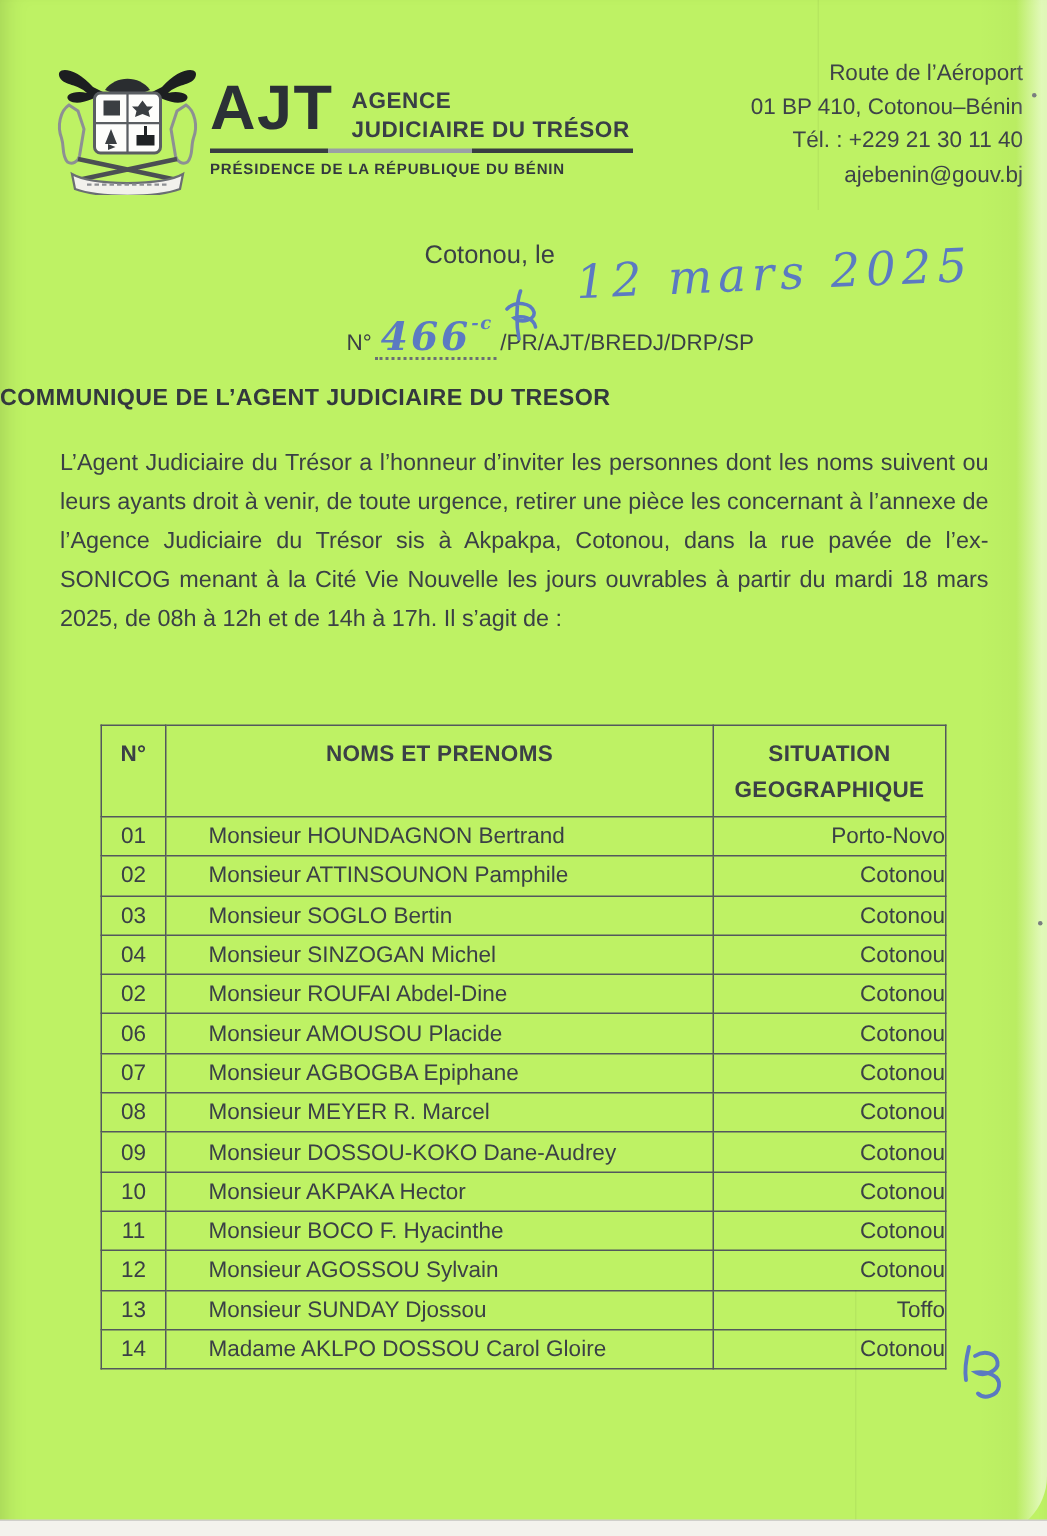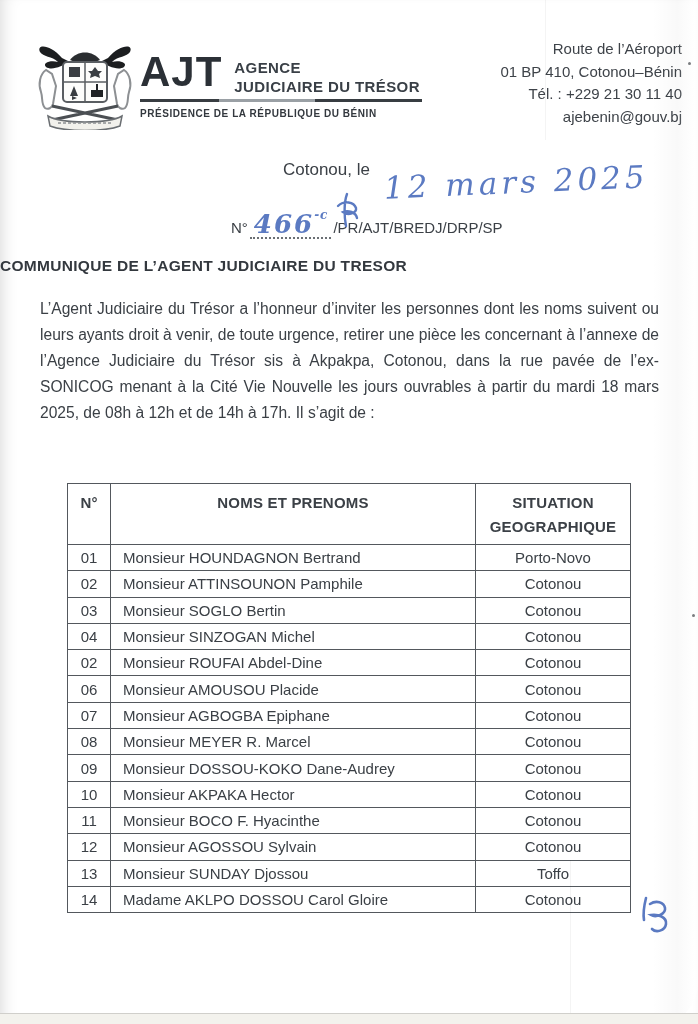--- a/index.html
+++ b/index.html
@@ -3,21 +3,21 @@
 <meta charset="utf-8">
 <style>
   html,body{margin:0;padding:0;}
   body{
     width:698px;height:1024px;overflow:hidden;
     font-family:"Liberation Sans",sans-serif;
     background:#e9e8e4;
   }
   .paper{
     position:relative;width:698px;height:1024px;
-    background:#ffffff;
+    background:#bef264;
     box-shadow:inset 14px 0 18px -14px rgba(0,0,0,.18), inset -4px 0 10px -6px rgba(0,0,0,.06);
   }
   
   .curl{
     position:absolute;top:0;right:0;width:46px;height:100%;
     background:linear-gradient(90deg, rgba(0,0,0,0) 0%, rgba(0,0,0,.025) 55%, rgba(255,255,255,.55) 92%);
     border-bottom-right-radius:40px;
   }
   .crease-v{position:absolute;top:0;width:1px;height:100%;background:rgba(0,0,0,.045);}
   .bottom-strip{
@@ -59,22 +59,22 @@
 
   
   table.doc-table{position:absolute;left:67px;top:483px;border-collapse:collapse;table-layout:fixed;width:563px;
     font-size:15px;color:#3b4046;}
   .doc-table col.c-num{width:43px;} .doc-table col.c-name{width:365px;} .doc-table col.c-loc{width:155px;}
   .doc-table th,.doc-table td{border:1.6px solid #53585d;}
   .doc-table th{height:52px;vertical-align:top;padding-top:7px;font-size:15px;font-weight:600;
     text-align:center;line-height:24px;letter-spacing:.2px;}
   .doc-table td{height:25.3px;padding:0;}
   .doc-table td:nth-child(1){text-align:center;}
-  .doc-table td:nth-child(2){text-align:left;padding-left:12px;}
-  .doc-table td:nth-child(3){text-align:center;}
+  .doc-table td:nth-child(2){text-align:left;padding-left:28px;}
+  .doc-table td:nth-child(3){text-align:right;}
 
   .paraph{position:absolute;left:636px;top:892px;}
 </style>
 </head>
 <body>
 
 <div class="paper">
 
   <svg class="emblem" width="106" height="94" viewBox="0 0 106 94">
 

